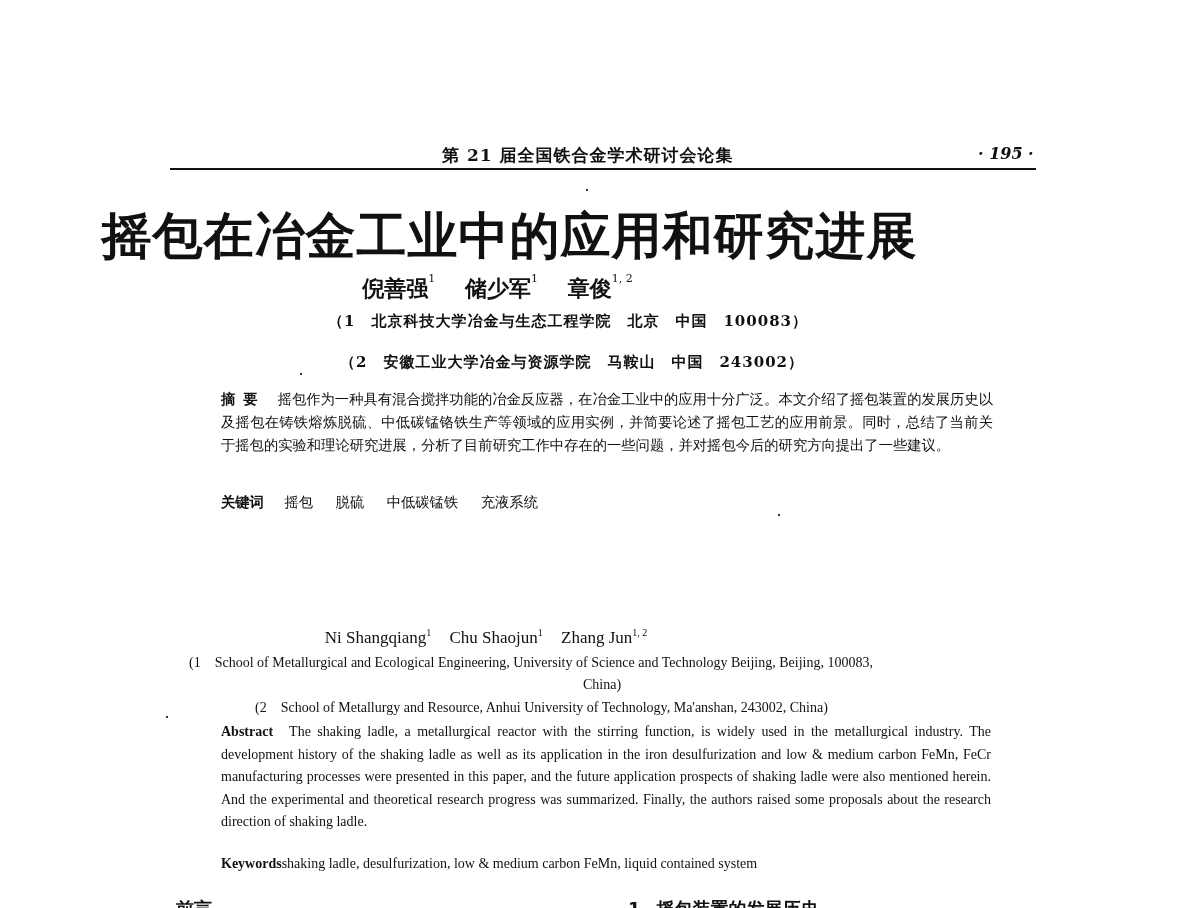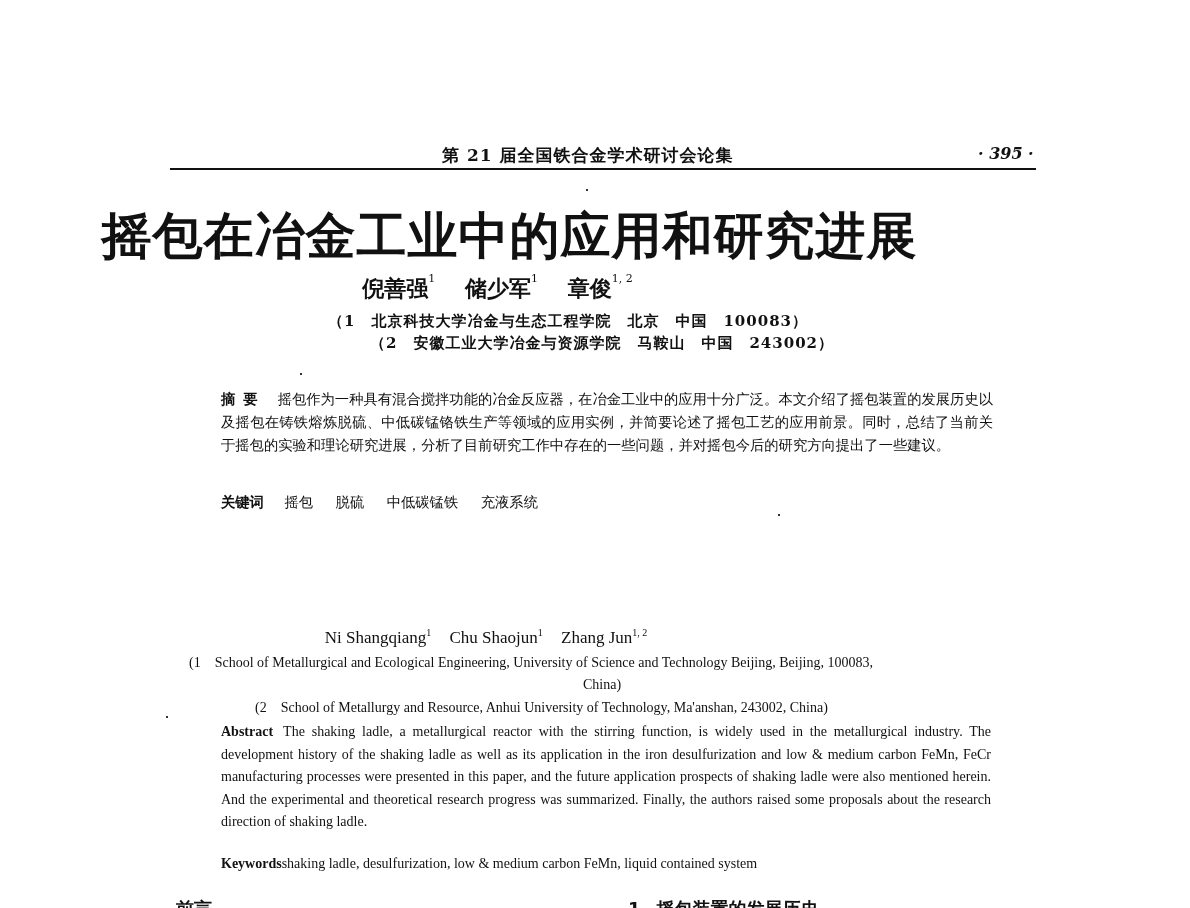--- a/index.html
+++ b/index.html
@@ -12,48 +12,48 @@
   .abs { position: absolute; }
   .header-title { left: 442px; top: 144px; font-size: 17px; font-weight: bold; letter-spacing: 1px; white-space: nowrap; }
   .header-page { left: 978px; top: 144px; font-size: 16px; font-style: italic; font-weight: bold; white-space: nowrap; }
   .header-rule { left: 170px; top: 168px; width: 866px; height: 2px; background: #111; }
   .cn-title { left: 0; width: 988px; top: 203px; text-align: center; font-family: "DejaVu Sans", sans-serif; font-size: 50px; font-weight: bold; letter-spacing: 1px; padding-left: 15px; box-sizing: border-box; margin-left: 8px; }
   .cn-authors { left: 0; width: 970px; top: 274px; text-align: center; font-size: 22px; padding-left: 25px; box-sizing: border-box; font-weight: bold; }
   .cn-authors sup { font-size: 11px; vertical-align: top; position: relative; top: -2px; margin-right: 22px; font-weight: normal; }
   .cn-authors sup.last { margin-right: 0; }
   .cn-aff { font-size: 15px; font-weight: bold; white-space: nowrap; letter-spacing: 1px; }
   .cn-aff1 { left: 328px; top: 312px; }
-  .cn-aff2 { left: 340px; top: 334px; margin-left: 30px; }
+  .cn-aff2 { left: 340px; top: 353px; }
   .cn-abs { left: 221px; top: 388px; width: 772px; font-family: "DejaVu Sans", sans-serif; font-size: 14.3px; line-height: 23px; text-align: justify; }
   .cn-abs .lab { font-weight: bold; margin-right: 12px; letter-spacing: 8px; }
   .cn-kw { left: 221px; top: 493px; font-family: "DejaVu Sans", sans-serif; font-size: 14.3px; white-space: nowrap; }
   .cn-kw .lab { font-weight: bold; margin-right: 16px; }
   .cn-kw .kw { margin-right: 18px; }
   .en-title { left: 175px; top: 543px; width: 870px; font-family: "Liberation Serif", serif; font-weight: bold; font-size: 34.5px; line-height: 44px; letter-spacing: -0.6px; }
   .en-authors { left: 0; width: 962px; top: 627px; text-align: center; font-family: "Liberation Serif", serif; font-size: 17px; padding-left: 10px; box-sizing: border-box; }
   .en-authors sup { font-size: 10px; margin-right: 14px; }
   .en-authors sup.last { margin-right: 0; }
   .en-aff { font-family: "Liberation Serif", serif; font-size: 14px; white-space: nowrap; }
   .en-aff1 { left: 189px; top: 654px; }
   .en-aff1b { left: 583px; top: 677px; }
   .en-aff2 { left: 255px; top: 699px; }
   .en-abs { left: 221px; top: 721px; width: 770px; font-family: "Liberation Serif", serif; font-size: 14px; line-height: 22.5px; text-align: justify; }
-  .en-abs .lab { font-weight: bold; margin-right: 10px; }
+  .en-abs .lab { font-weight: bold; margin-right: 16px; }
   .en-kw { left: 221px; top: 856px; font-family: "Liberation Serif", serif; font-size: 14px; white-space: nowrap; }
   .en-kw .lab { font-weight: bold; }
   .sec-left { left: 176px; top: 897px; font-family: "DejaVu Sans", sans-serif; font-weight: bold; font-size: 18px; white-space: nowrap; }
   .sec-right { left: 628px; top: 897px; font-family: "DejaVu Sans", sans-serif; font-weight: bold; font-size: 18px; white-space: nowrap; }
   .sec-right .num { margin-right: 16px; }
   .speck { width: 2px; height: 2px; background: #333; }
 </style>
 </head>
 <body>
 
 <div class="abs header-title">第 21 届全国铁合金学术研讨会论集</div>
-<div class="abs header-page">· 395 ·</div>
+<div class="abs header-page">· 195 ·</div>
 <div class="abs header-rule"></div>
 
 <div class="abs speck" style="left:586px;top:189px;"></div>
 <div class="abs speck" style="left:300px;top:373px;"></div>
 <div class="abs speck" style="left:778px;top:514px;"></div>
 <div class="abs speck" style="left:166px;top:716px;"></div>
 
 <div class="abs cn-title">摇包在冶金工业中的应用和研究进展</div>
 
 <div class="abs cn-authors">

